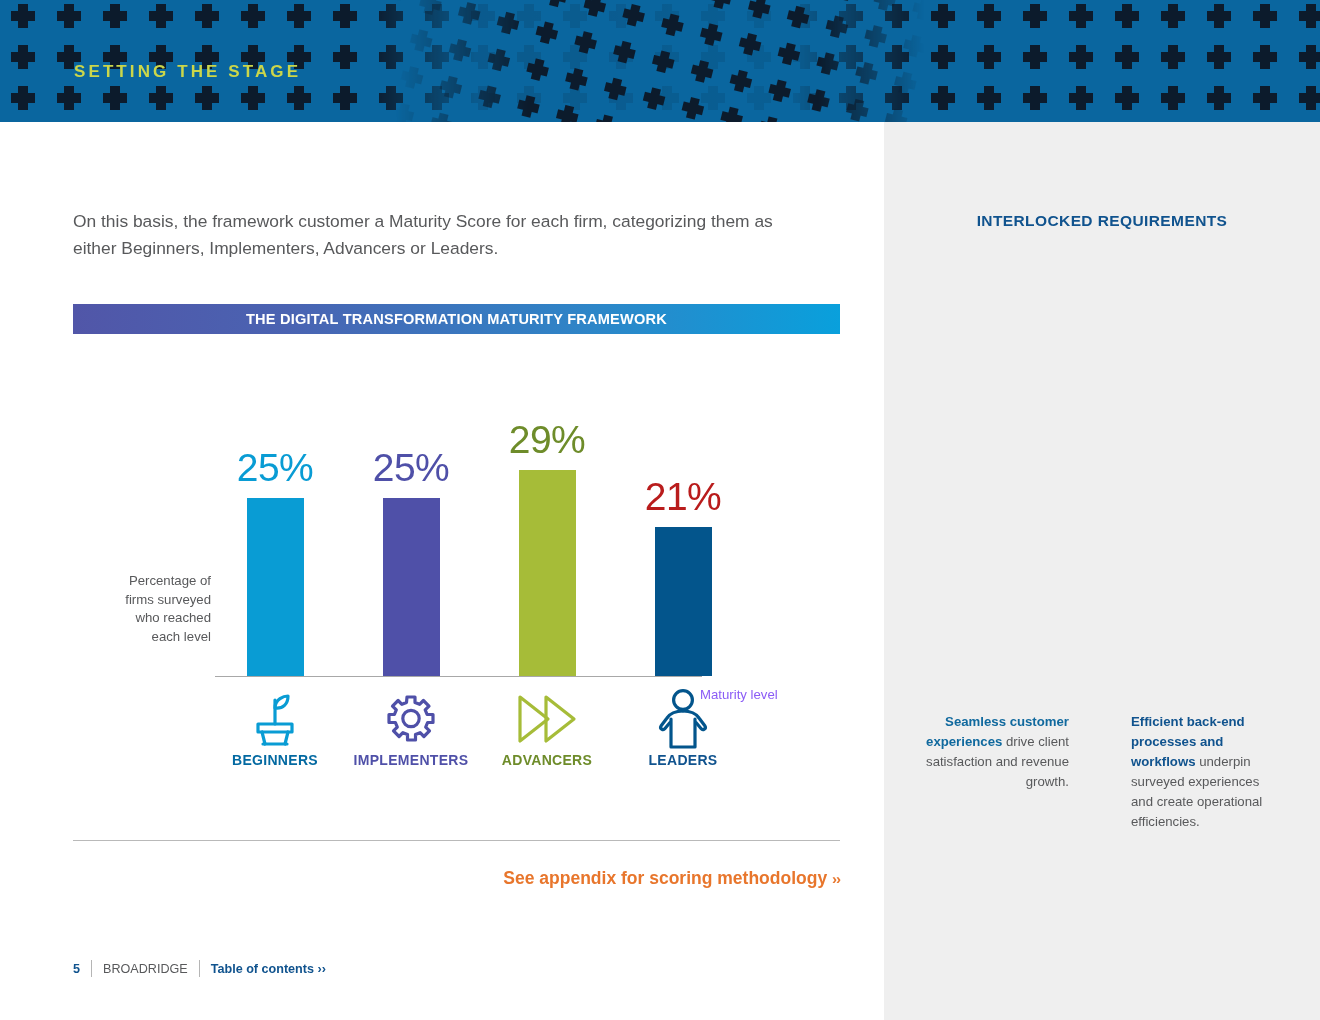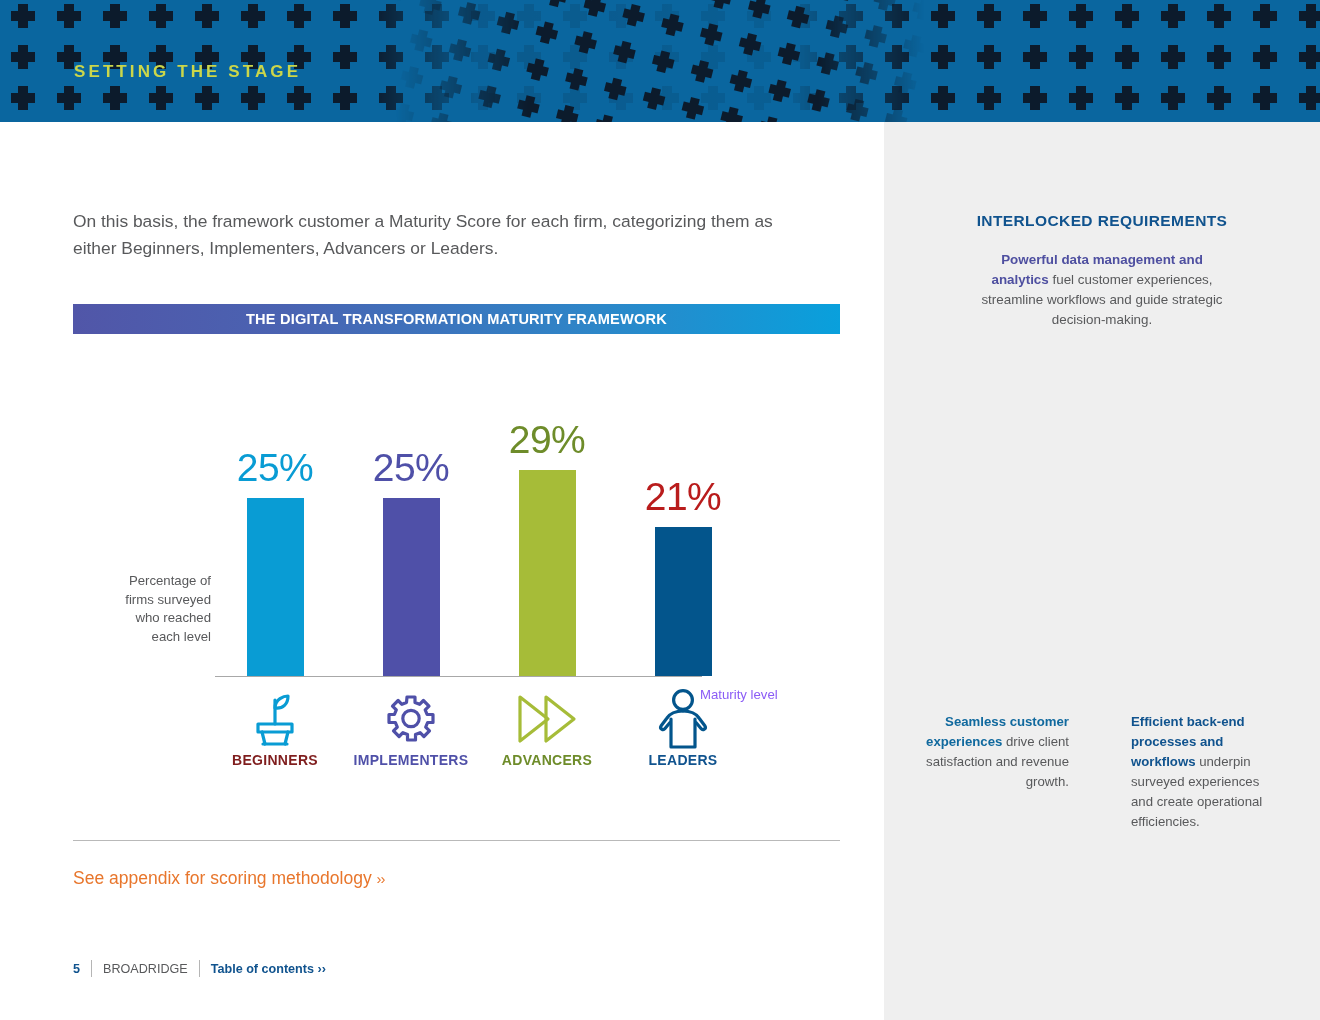--- a/index.html
+++ b/index.html
@@ -110,21 +110,21 @@
     text-align: center; font-size: 14px; font-weight: bold; letter-spacing: 0.3px;
   }
 
   
   .hr-footer {
     position: absolute; left: 73px; top: 840px; width: 767px; height: 1px;
     background: #b9b9b9;
   }
   .appendix-link {
     position: absolute; left: 73px; top: 868px; width: 767px;
-    text-align: left; color: #E8762C; font-size: 17.5px; font-weight: normal;
+    text-align: right; color: #E8762C; font-size: 17.5px; font-weight: bold;
   }
   .appendix-link .chev { font-size: 15px; letter-spacing: -1px; }
 
   .footer {
     position: absolute; left: 73px; top: 960px;
     display: flex; align-items: center; font-size: 12.6px; color: #58595B;
   }
   .footer .pg { color: #10538E; font-weight: bold; }
   .footer .sep { width: 1px; height: 17px; background: #b5b5b5; margin: 0 11px; }
   .footer .toc { color: #10538E; font-weight: bold; }
@@ -170,23 +170,20 @@
       <rect width="1320" height="122" fill="url(#plusgrid)" mask="url(#mA)"></rect>
       <rect x="-40" y="-40" width="1400" height="200" fill="url(#plusgrid2)" mask="url(#mB)"></rect>
     </svg>
     <div class="banner-title">SETTING THE STAGE</div>
   </div>
 
   <div class="sidebar">
 
     <div class="sidebar-title">INTERLOCKED REQUIREMENTS</div>
 
-    <div class="top-caption">
-      <b>Powerful data management and analytics</b><span> fuel customer experiences, streamline workflows and guide strategic decision-making.</span>
-    </div>
 
   </div>
 
   <div class="cap-left">
     <b>Seamless customer experiences</b><span> drive client satisfaction and revenue growth.</span>
   </div>
 
   <div class="cap-right">
     <b>Efficient back-end processes and workflows</b><span> underpin surveyed experiences and create operational efficiencies.</span>
   </div>
@@ -207,21 +204,21 @@
           <div class="bar-rect" style="top: 148px; height: 178px; background: rgb(9, 156, 212);"></div>
           <div class="cat-icon">
             <svg width="58" height="58" viewBox="0 0 58 58" fill="none" stroke="#099CD4" stroke-width="3.2" stroke-linecap="round" stroke-linejoin="round">
               <path d="M29 34 V10"></path>
               <path d="M29 18 c0 -9 9 -12 13 -12 0 8 -5 13 -13 12 z"></path>
               <rect x="12" y="34" width="34" height="8"></rect>
               <path d="M16 42 l3 12 M42 42 l-3 12"></path>
               <path d="M17 54 h24"></path>
             </svg>
           </div>
-          <div class="cat-label" style="color: #7f1d1d;">BEGINNERS</div>
+          <div class="cat-label" style="color: #0369a1;">BEGINNERS</div>
         </div>
         <div class="bar-col" style="left: 278px; top: 0px; height: 456px;">
           <div class="bar-val" style="top: 96px; color: rgb(79, 80, 168);">25%</div>
           <div class="bar-rect" style="top: 148px; height: 178px; background: rgb(79, 80, 168);"></div>
           <div class="cat-icon">
             <svg width="58" height="58" viewBox="0 0 58 58" fill="none" stroke="#4F50A8" stroke-width="3.2" stroke-linejoin="round">
               <path d="M25 7 h8 v5.4 l4.6 1.9 3.8 -3.8 5.6 5.6 -3.8 3.8 1.9 4.6 H51 v8 h-5.4 l-1.9 4.6 3.8 3.8 -5.6 5.6 -3.8 -3.8 -4.6 1.9 V50 h-8 v-5.4 l-4.6 -1.9 -3.8 3.8 -5.6 -5.6 3.8 -3.8 -1.9 -4.6 H7 v-8 h5.4 l1.9 -4.6 -3.8 -3.8 5.6 -5.6 3.8 3.8 4.6 -1.9 z"></path>
               <circle cx="29" cy="28.5" r="8.2"></circle>
             </svg>
           </div>

